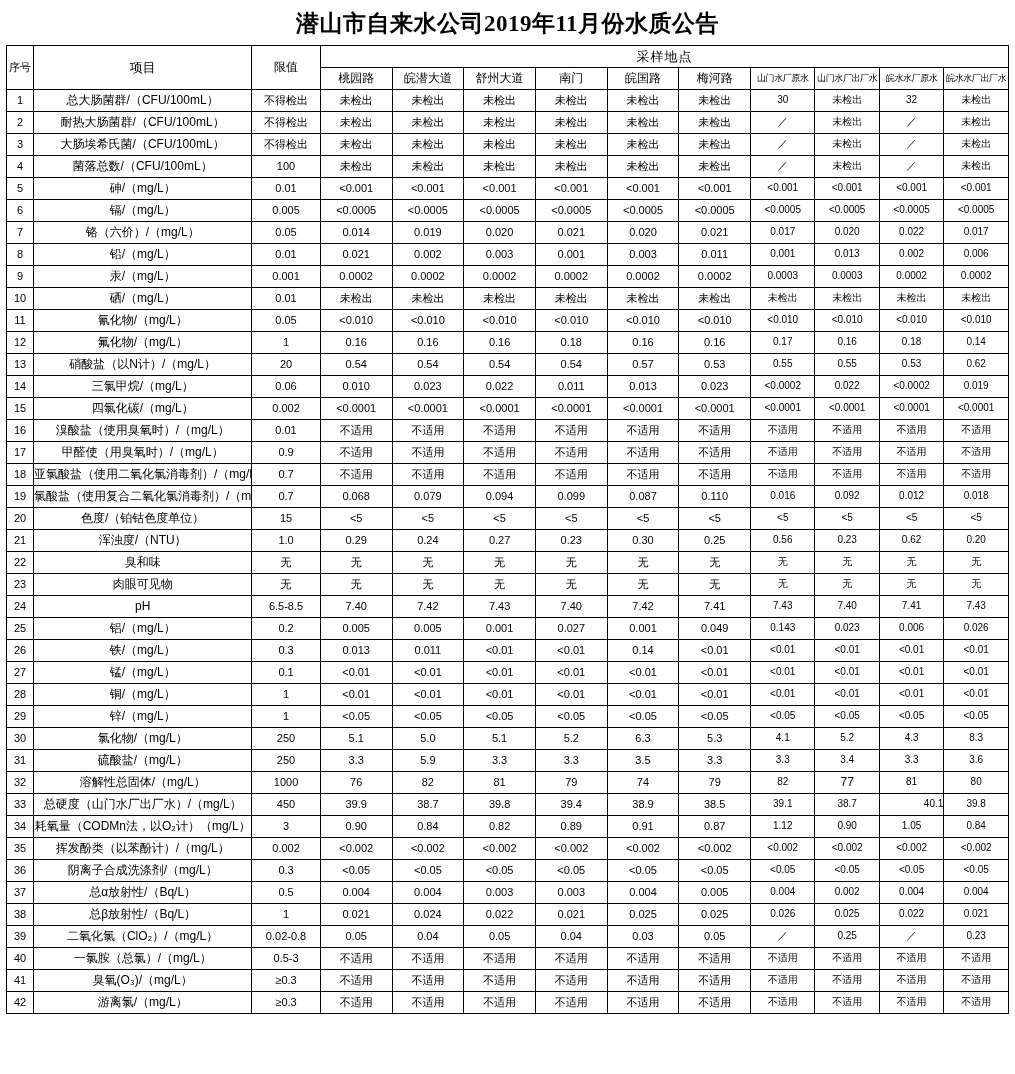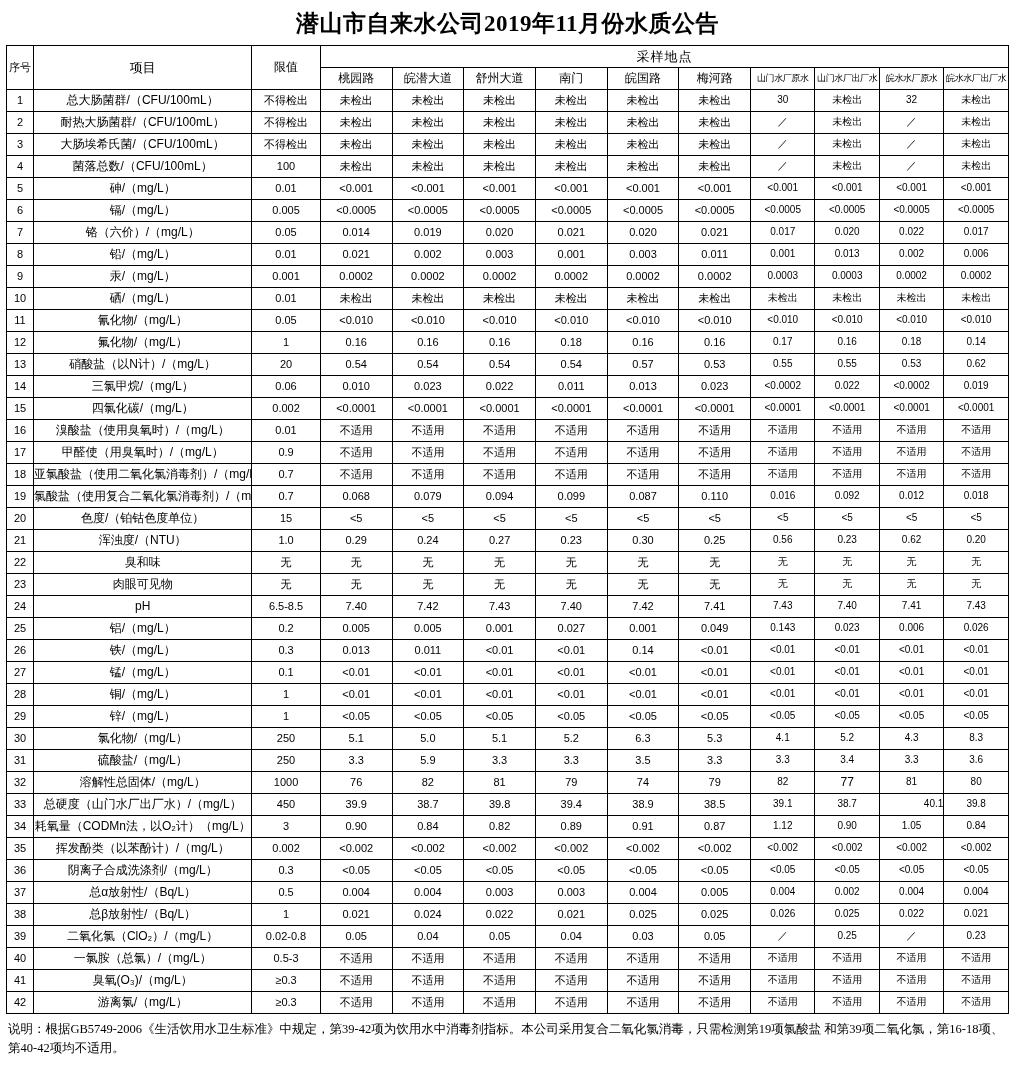--- a/index.html
+++ b/index.html
@@ -753,18 +753,14 @@
           <td>不适用</td>
           <td>不适用</td>
           <td style="font-size: 10px;">不适用</td>
           <td style="font-size: 10px;">不适用</td>
           <td style="font-size: 10px;">不适用</td>
           <td style="font-size: 10px;">不适用</td>
         </tr>
       </tbody>
   </table>
 
-  <div class="note">
-    <span>说明：根据GB5749-2006《生活饮用水卫生标准》中规定，第39-42项为饮用水中消毒剂指标。本公司采用复合二氧化氯消毒，只需检测第19项氯酸盐</span>
-    <span>和第39项二氧化氯，第16-18项、第40-42项均不适用。</span>
-  </div>
 
 </div>
 
 </body></html>

